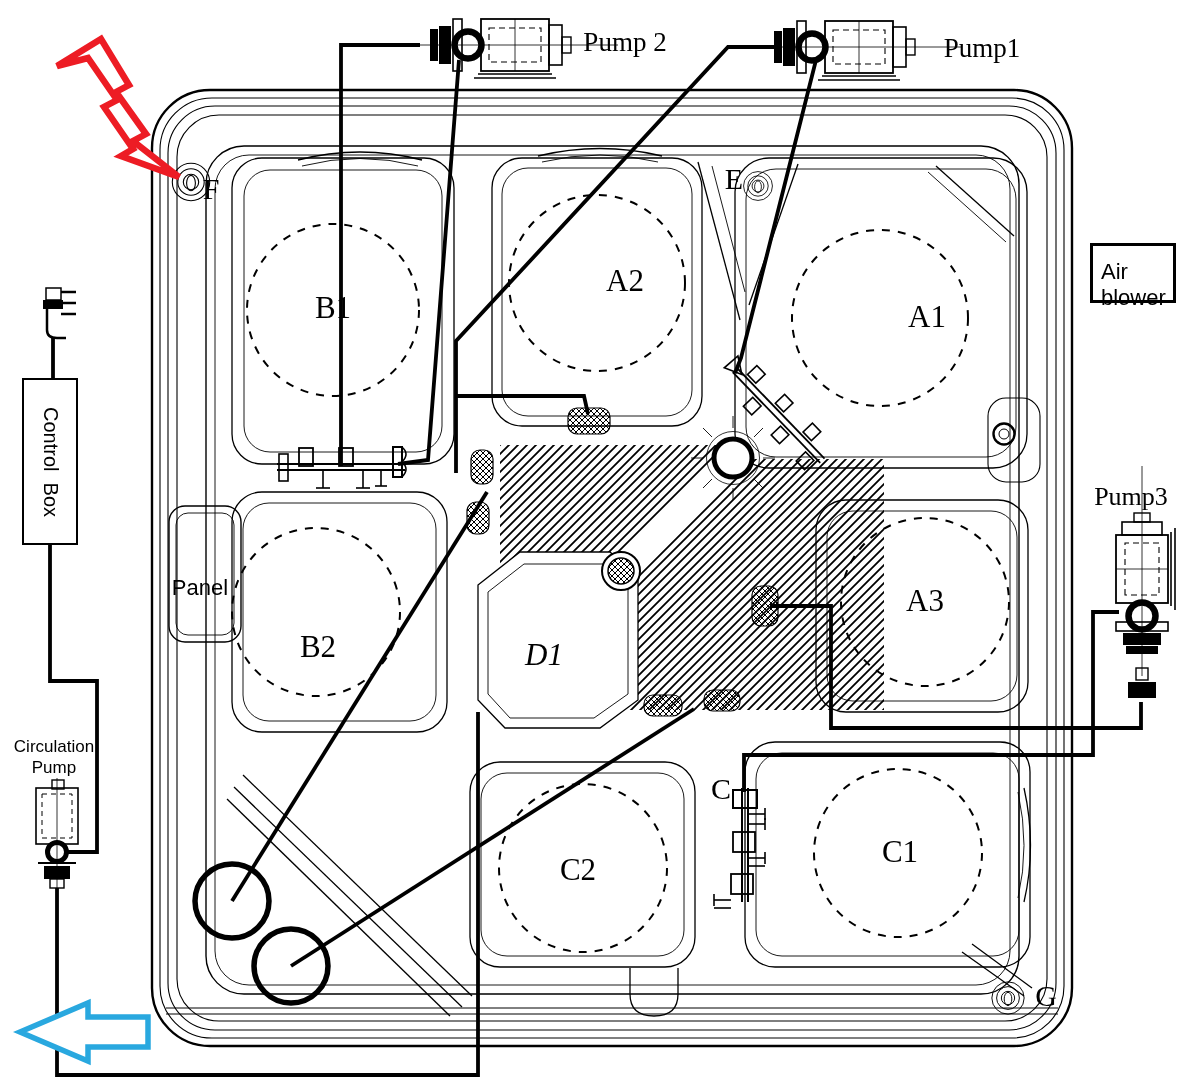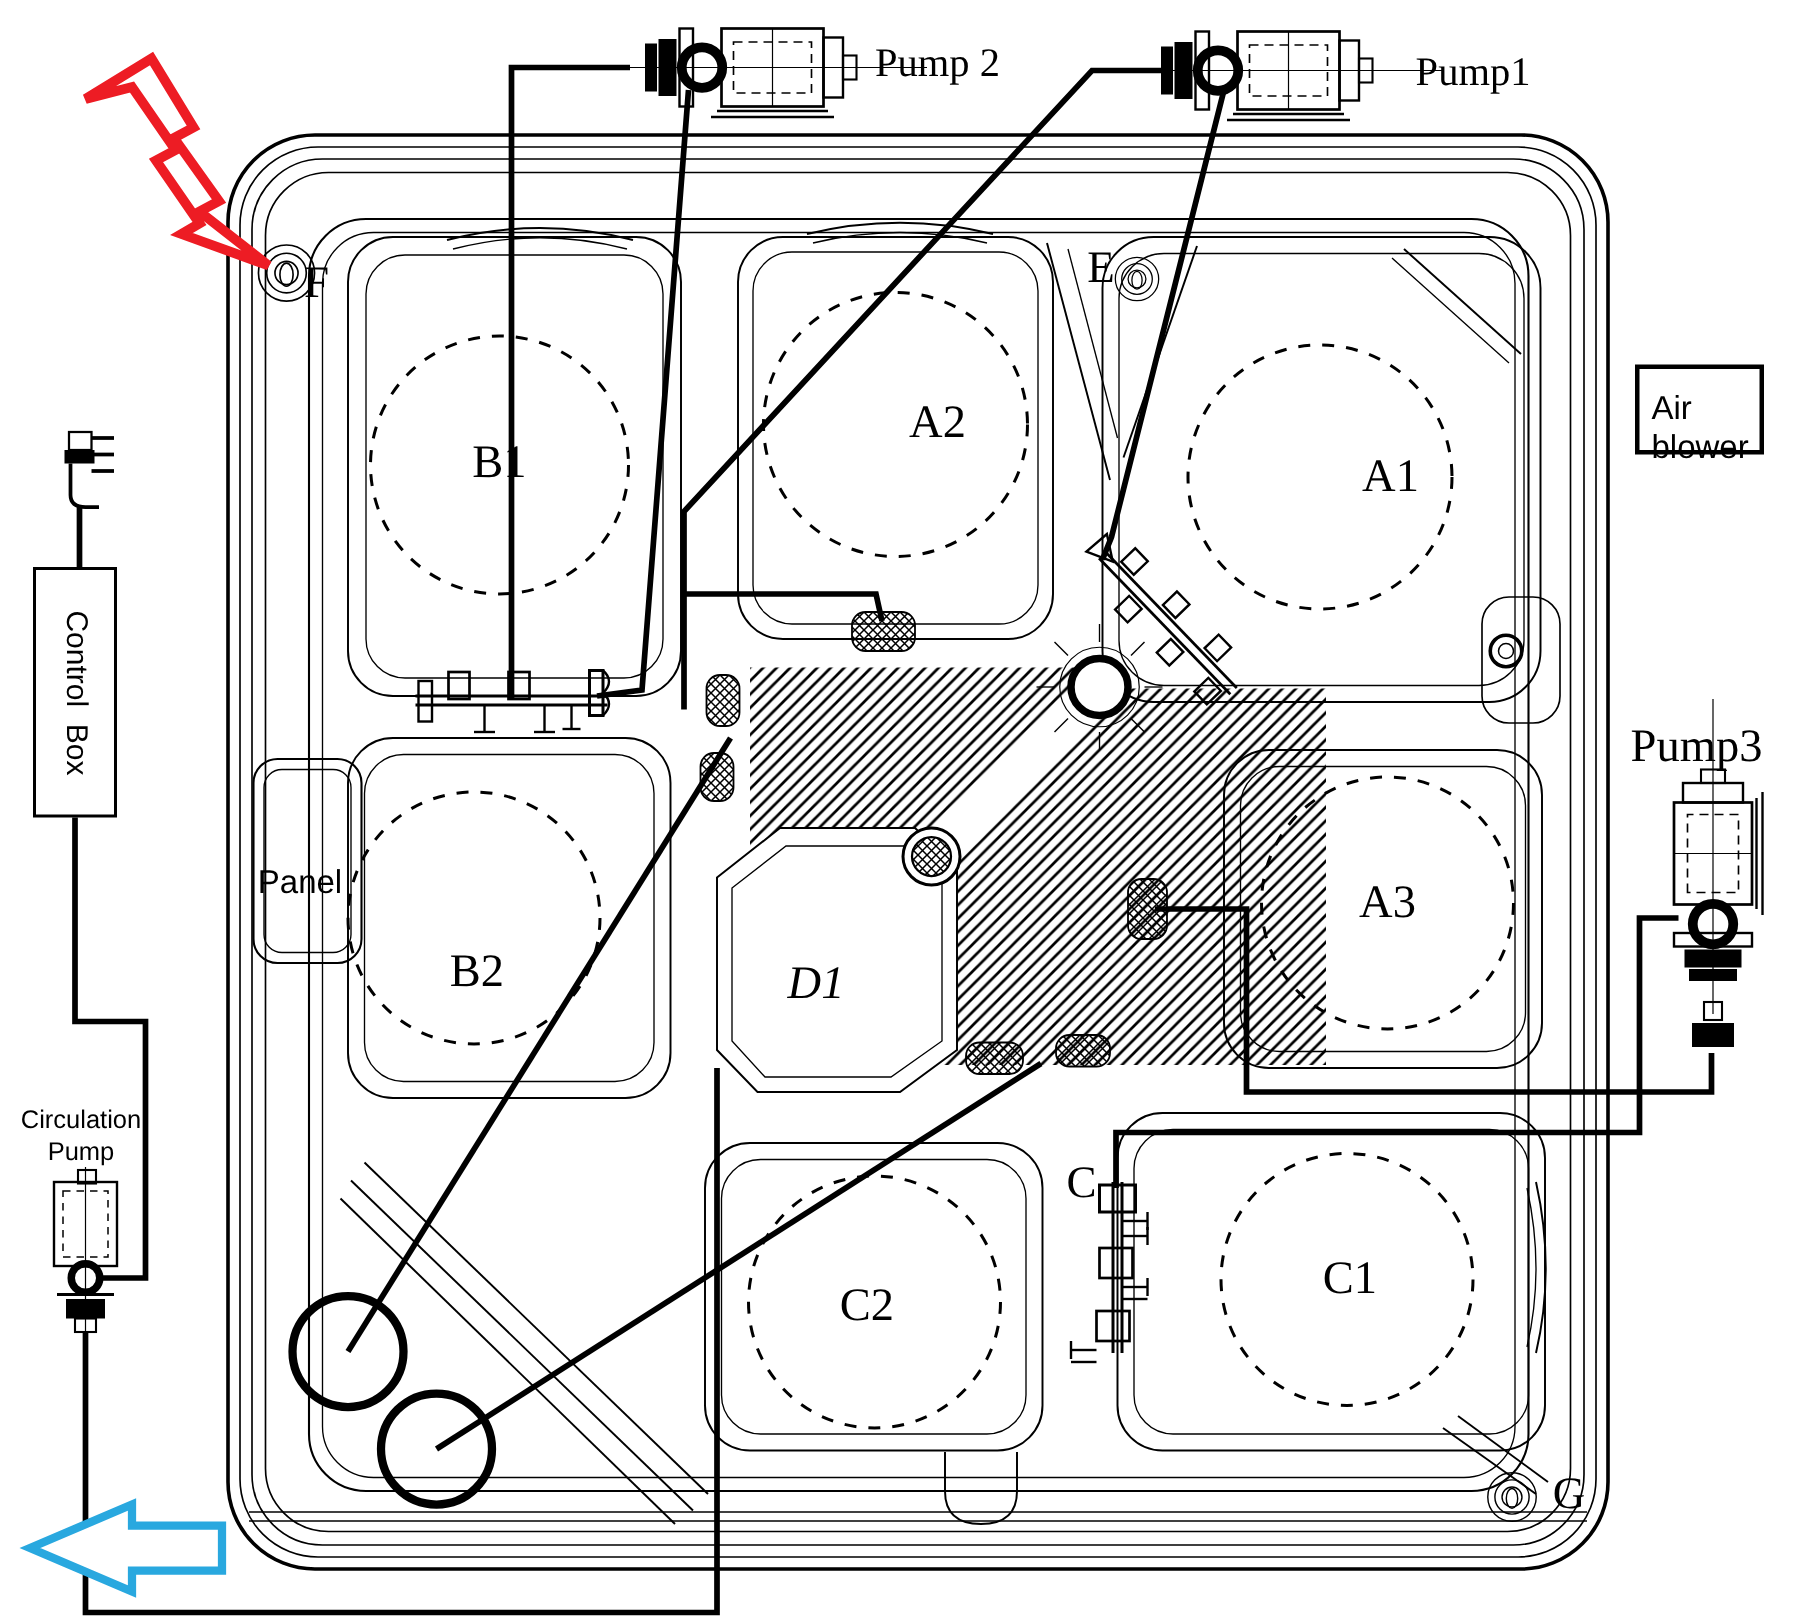--- a/index.html
+++ b/index.html
@@ -284,21 +284,21 @@
   </g>
 
   <g stroke="#000" fill="none">
     <rect x="169" y="506" width="72" height="136" rx="16" stroke-width="1.4"></rect>
     <rect x="176" y="513" width="58" height="122" rx="12" stroke-width="0.9"></rect>
   </g>
 </svg>
 
 <div class="lbl serif pumplbl" style="left:615px;top:42px;">Pump 2</div>
 <div class="lbl serif pumplbl" style="left:972px;top:48px;">Pump1</div>
-<div class="lbl serif" style="left:1131px;top:497px;font-size:31px;">Pump3</div>
+<div class="lbl serif" style="left:1131px;top:497px;font-size:26px;">Pump3</div>
 
 <div class="airbox sans">
   <span style="display:inline-block;width:64px;white-space:normal;">Air blower</span>
 </div>
 
 <div class="ctrlbox">
   <div class="ctrltext sans">Control  Box</div>
 </div>
 
 <div class="circpump sans" style="white-space:normal;">

